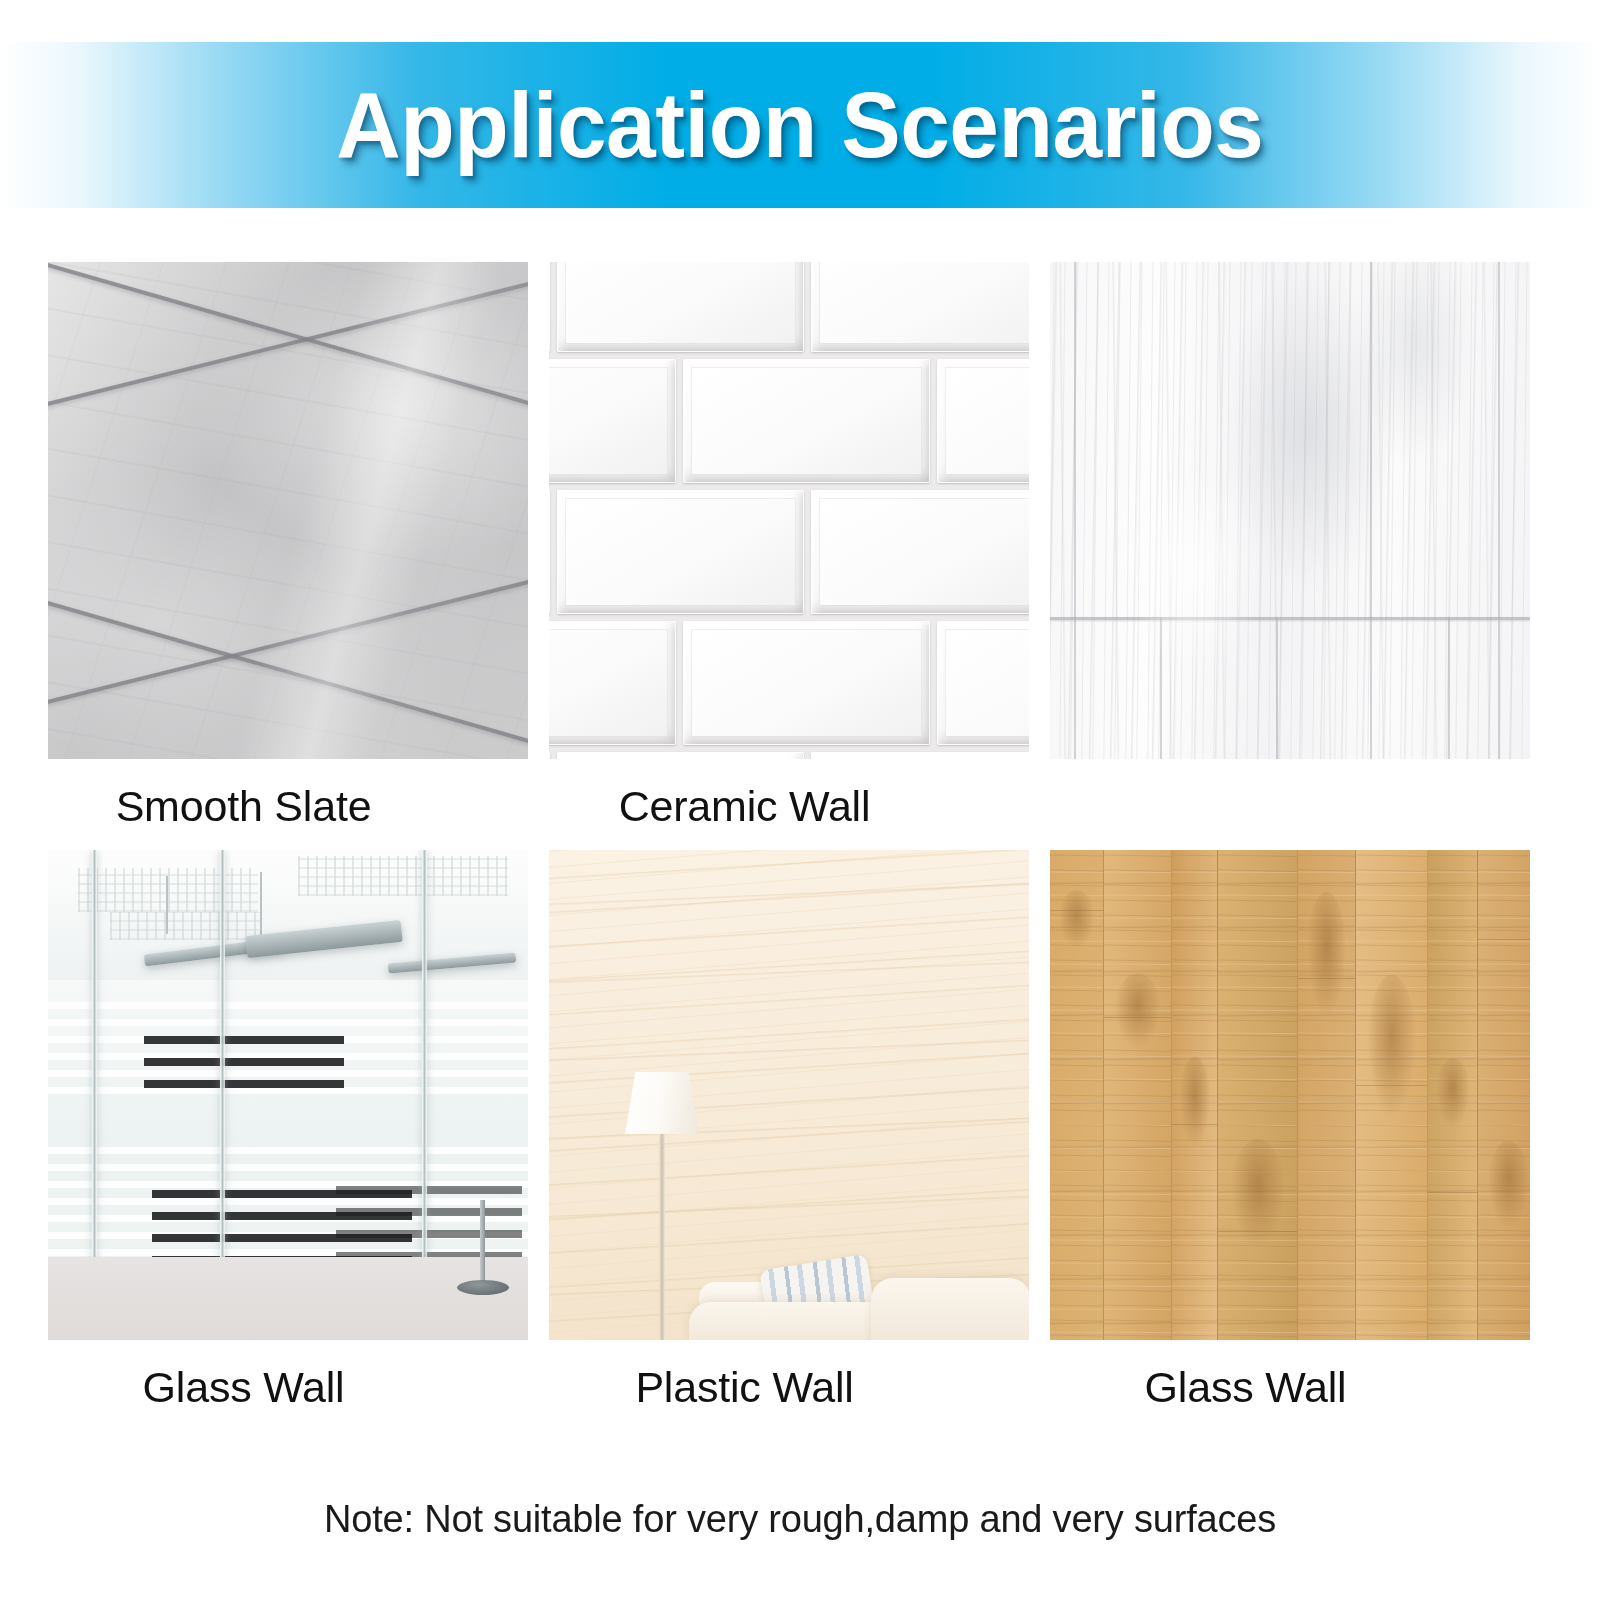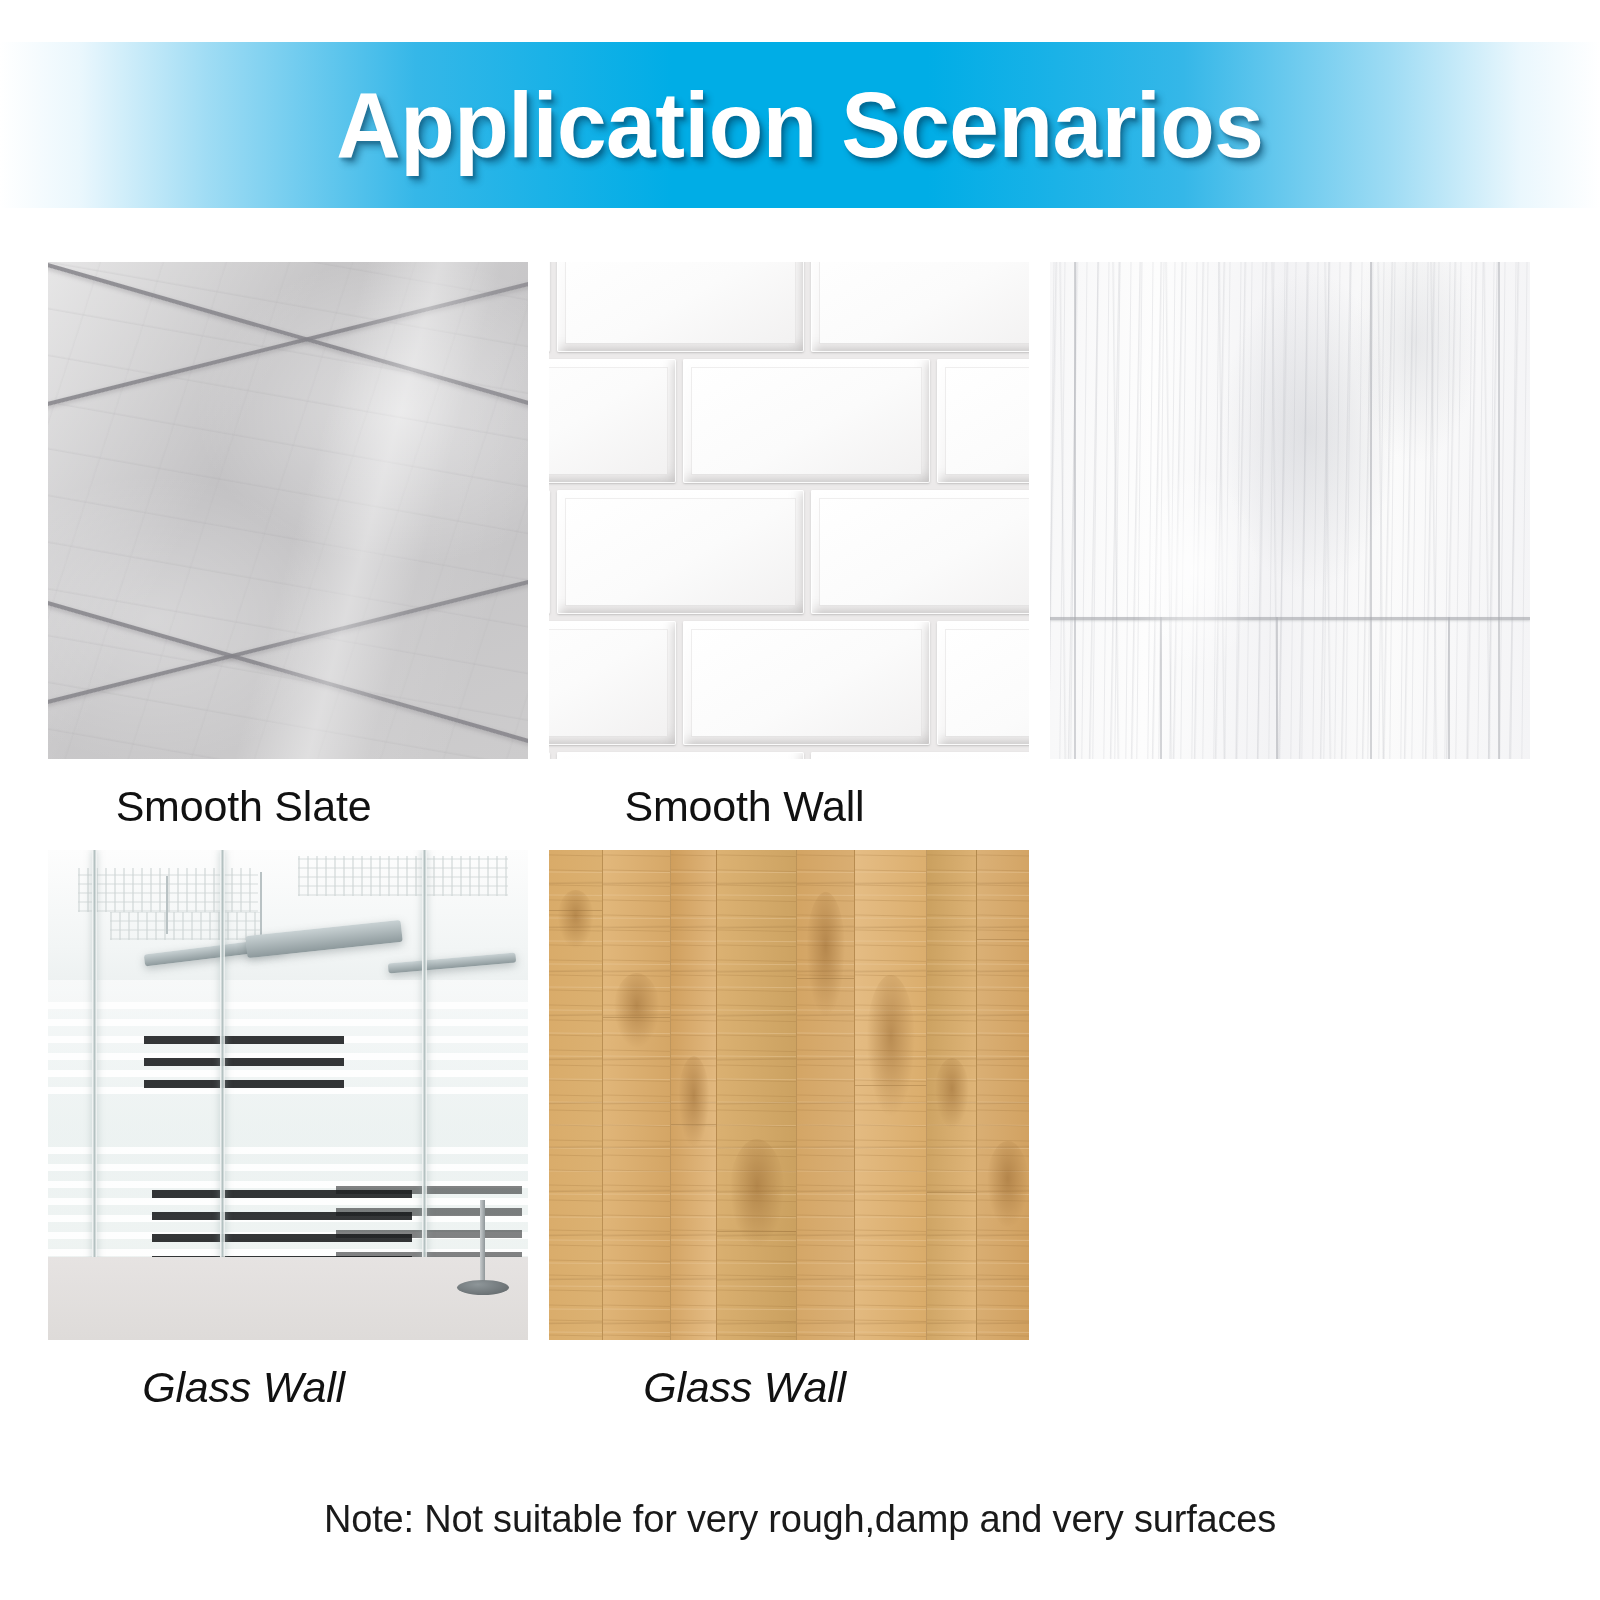--- a/index.html
+++ b/index.html
@@ -48,21 +48,21 @@
   .grid {
     position:absolute;
     left:48px; top:262px;
     width:1482px;
     display:grid;
     grid-template-columns:480px 480px 480px;
     column-gap:21px;
     row-gap:0;
   }
   .cell { width:391px; }
-  .cell.row2 { margin-top:22px;font-style:italic; }
+  .cell.row2 { margin-top:22px; }
   .thumb {
     width:480px; height:497px;
     overflow:hidden;
     position:relative;
     background:#e8e8e8;
   }
   .cell.row2 .thumb { height:490px; }
   .caption {
     text-align:center;
     font-size:43px;
@@ -354,21 +354,21 @@
             <div class="tile"></div>
             <div class="tile"></div>
           </div>
           <div class="srow" style="top: 490px; left: -246px;">
             <div class="tile"></div>
             <div class="tile"></div>
             <div class="tile"></div>
           </div>
         </div>
     </div>
-    <div class="caption">Smooth Wall</div>
+    <div class="caption">Ceramic Wall</div>
   </div>
 
   <div class="cell">
     <div class="thumb">
       <div class="tex-marble">
         <div class="seamV" style="left:24px"></div>
         <div class="seamV" style="left:320px"></div>
         <div class="seamV" style="left:448px"></div>
         <div class="seamH" style="top:355px"></div>
         <div class="seamV" style="left:110px; top:355px; height:145px"></div>
@@ -400,20 +400,33 @@
         <div class="mullion" style="left:172px;"></div>
         <div class="mullion" style="left:374px;"></div>
         <div class="floor"></div>
         <div class="post" style="left:432px; top:350px; height:88px;"></div>
         <div class="postbase" style="left:409px; top:430px;"></div>
       </div>
     </div>
     <div class="caption">Glass Wall</div>
   </div>
 
+  <div class="cell row2">
+    <div class="thumb">
+      <div class="tex-plastic">
+        <div class="shade" style="left:76px; top:222px; width:74px; height:62px; clip-path:polygon(14% 0,86% 0,100% 100%,0 100%);"></div>
+        <div class="pole" style="left:110px; top:284px; height:206px;"></div>
+        <div class="cushion" style="left:150px; top:432px; width:150px; height:62px;"></div>
+        <div class="pillow" style="left:214px; top:412px; width:108px; height:56px;"></div>
+        <div class="sofa" style="left:140px; top:452px; width:200px; height:46px;"></div>
+        <div class="sofa" style="left:322px; top:428px; width:160px; height:72px;"></div>
+      </div>
+    </div>
+    <div class="caption">Plastic Wall</div>
+  </div>
 
   <div class="cell row2">
     <div class="thumb">
       <div class="tex-wood" id="wood">
           <div class="plank" style="width: 54px; flex: 0 0 54px; background: linear-gradient(92deg, rgb(217, 171, 105), rgb(220, 178, 115));">
             <div class="knot" style="width: 37.8px; height: 60px; top: 40px;"></div>
             <div class="seg" style="top: 60px;"></div>
           </div>
           <div class="plank" style="width: 68px; flex: 0 0 68px; background: linear-gradient(92deg, rgb(226, 184, 124), rgb(211, 164, 99));">
             <div class="knot" style="width: 47.6px; height: 77px; top: 123px;"></div>

